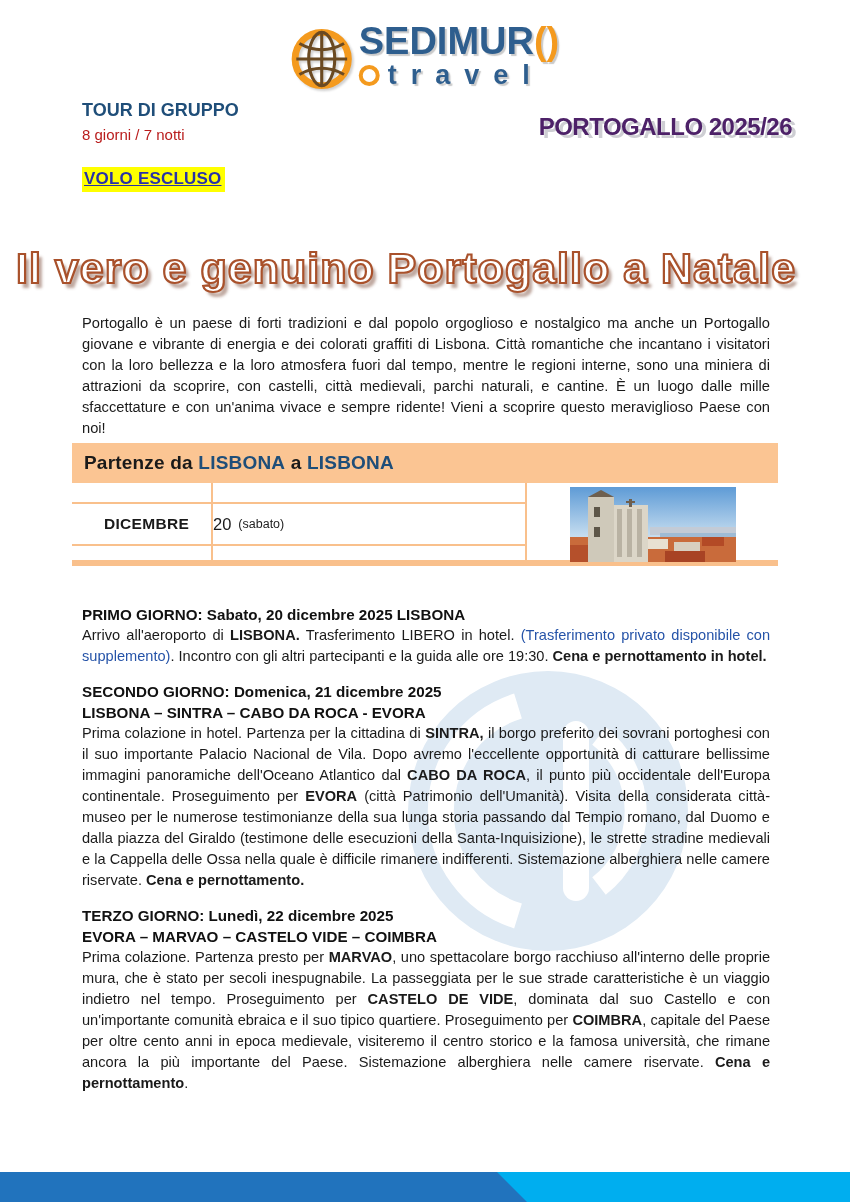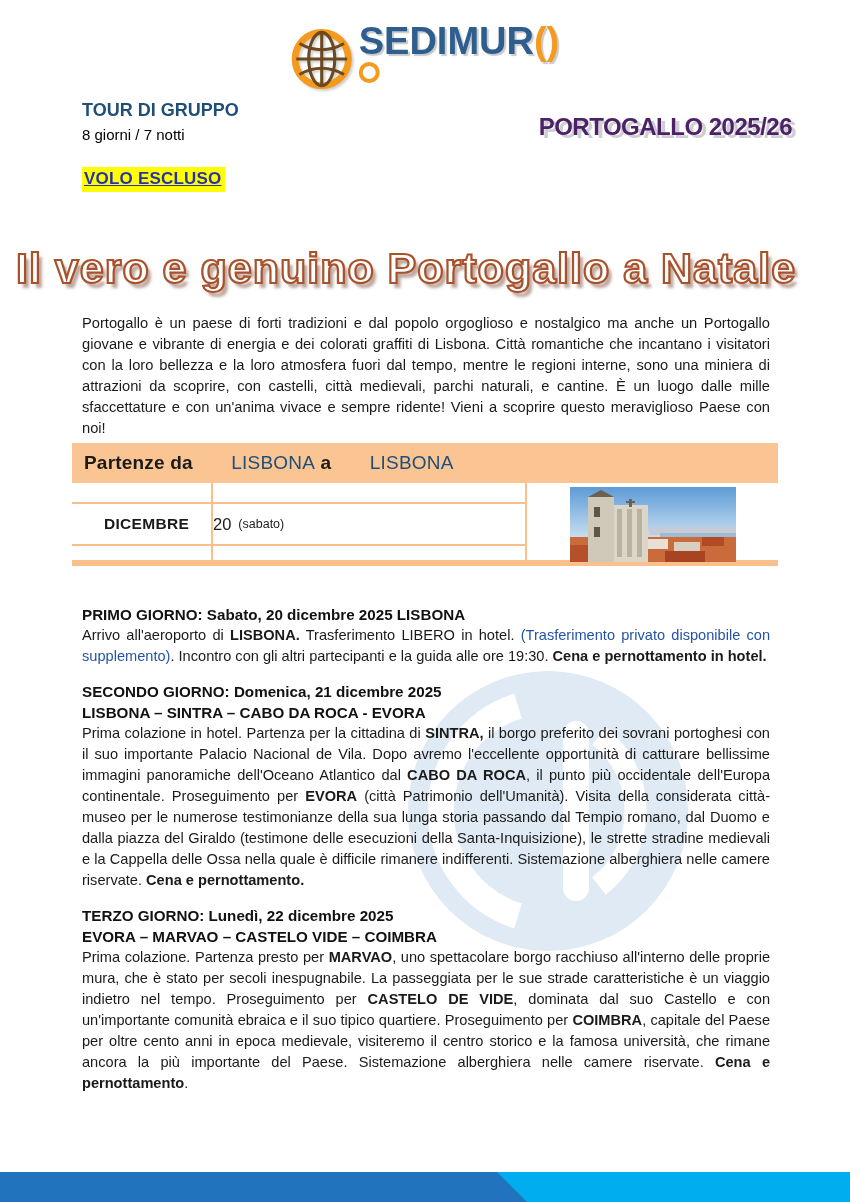--- a/index.html
+++ b/index.html
@@ -12,21 +12,21 @@
   .logo .globe{width:62px;height:62px;margin-top:6px;filter:drop-shadow(2px 2px 1px rgba(150,150,150,.45));}
   .logo-text{display:flex;flex-direction:column;line-height:1;}
   .logo-main{font-size:38px;font-weight:bold;letter-spacing:0;color:var(--brand-blue,#2E5E8E);text-shadow:2px 2px 1px rgba(150,150,150,.5);}
   .logo-main .parens{color:var(--accent-orange,#F49A1E);font-weight:bold;}
   .logo-sub{display:flex;align-items:center;margin-top:2px;}
   .logo-sub .ring{width:13px;height:13px;border:4px solid var(--accent-orange,#F49A1E);border-radius:50%;display:inline-block;margin-right:8px;}
   .logo-sub .travel{font-size:27px;font-weight:bold;letter-spacing:14px;color:var(--brand-blue,#2E5E8E);text-shadow:2px 2px 1px rgba(150,150,150,.5);}
   
   .meta-left{position:absolute;left:82px;top:100px;}
   .tour-type{font-size:18px;font-weight:bold;color:var(--heading-blue,#1F4E79);}
-  .duration{font-size:15px;margin-top:5px;color:#000000;}
+  .duration{font-size:15px;margin-top:5px;color:#b91c1c;}
   .dest-year{
     position:absolute;right:58px;top:113px;font-size:24px;font-weight:bold;
     color:var(--dest-year-purple,#4D2168);
     text-shadow:4px 3px 0 rgba(165,165,175,.55);letter-spacing:-.5px;
   }
   .volo{
     position:absolute;left:82px;top:167px;background:var(--highlight-yellow,#FFFF00);
     color:var(--volo-text-blue,#2832A8);font-weight:bold;font-size:17px;
     text-decoration:underline;padding:2px 4px 3px 2px;letter-spacing:.2px;
   }
@@ -60,21 +60,21 @@
   .photo{position:absolute;left:570px;top:487px;width:166px;height:75px;}
   
   .watermark{position:absolute;left:403px;top:666px;width:290px;height:290px;z-index:0;pointer-events:none;}
   
   .itinerary{position:absolute;left:82px;top:604px;width:688px;z-index:1;}
   .day{margin-bottom:14px;}
   .day-heading,.day-subheading{font-size:15.2px;font-weight:bold;line-height:21px;color:#111;}
   .day-body{font-size:14.6px;line-height:21px;text-align:justify;color:#1a1a1a;}
   .seg-bold{font-weight:bold;}
   .seg-blue{color:var(--link-blue,#2553A8);}
-  .seg-navy{color:var(--heading-blue,#1F4E79);font-weight:400;margin-left:33px;}
+  .seg-navy{color:var(--heading-blue,#1F4E79);font-weight:700;}
   .seg-normal{}
   
   .footer{position:absolute;left:0;bottom:0;width:850px;height:30px;background:var(--footer-cyan,#00AEEF);}
   .footer-dark{
     position:absolute;left:0;top:0;width:527px;height:100%;background:var(--footer-dark-blue,#2173BD);
     clip-path:polygon(0 0,calc(100% - 30px) 0,100% 100%,0 100%);
   }
   .footer-url{
     position:absolute;left:97px;top:0;height:30px;line-height:30px;
     font-family:"Liberation Serif","DejaVu Serif",serif;font-size:17px;letter-spacing:2.5px;color:#EAF0F6;
@@ -98,20 +98,21 @@
       <ellipse cx="50" cy="50" rx="21" ry="43" fill="none" stroke="#6b4a22" stroke-width="5"></ellipse>
       <line x1="9" y1="50" x2="91" y2="50" stroke="#6b4a22" stroke-width="5"></line>
       <path d="M14 25 Q50 45 86 25" fill="none" stroke="#6b4a22" stroke-width="5"></path>
       <path d="M14 75 Q50 55 86 75" fill="none" stroke="#6b4a22" stroke-width="5"></path>
       <line x1="50" y1="7" x2="50" y2="93" stroke="#6b4a22" stroke-width="5"></line>
     </svg>
     <div class="logo-text">
       <div class="logo-main"><span>SEDIMUR</span><span class="parens">()</span></div>
       <div class="logo-sub">
         <span class="ring"></span>
+        <span class="travel">travel</span>
       </div>
     </div>
   </div>
 
   <div class="meta-left">
     <div class="tour-type">TOUR DI GRUPPO</div>
     <div class="duration">8 giorni / 7 notti</div>
   </div>
   <div class="dest-year">PORTOGALLO 2025/26</div>
   <div class="volo">VOLO ESCLUSO</div>

